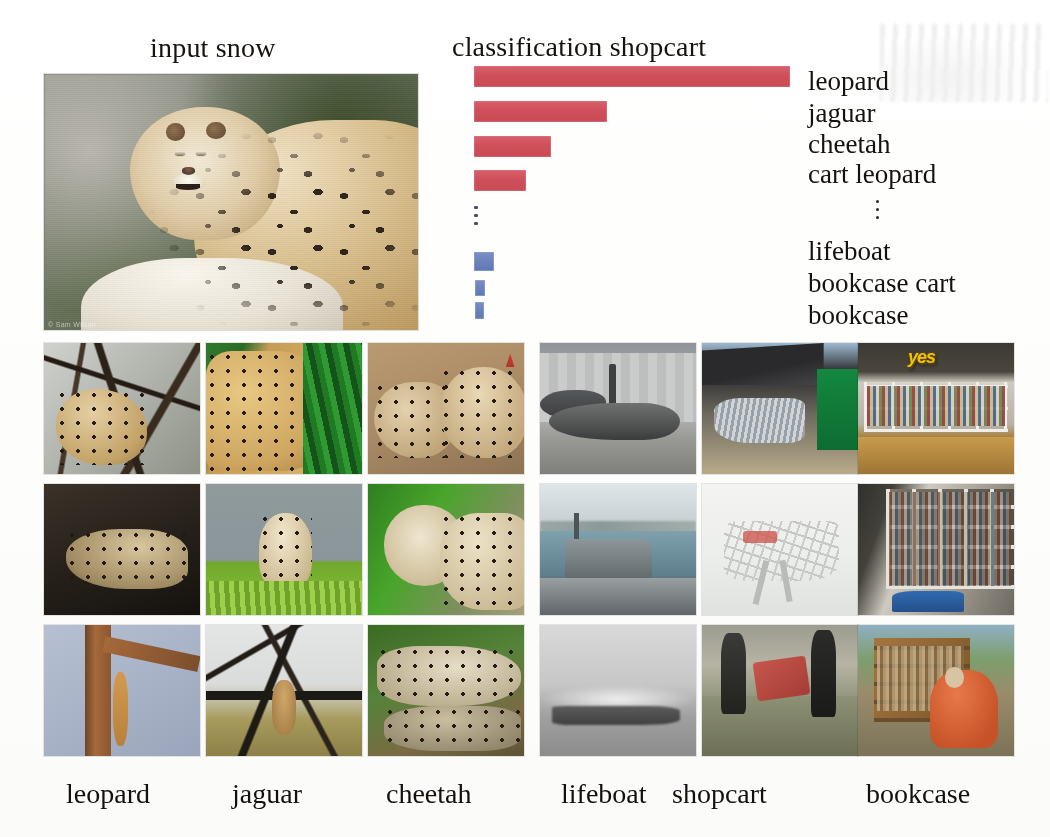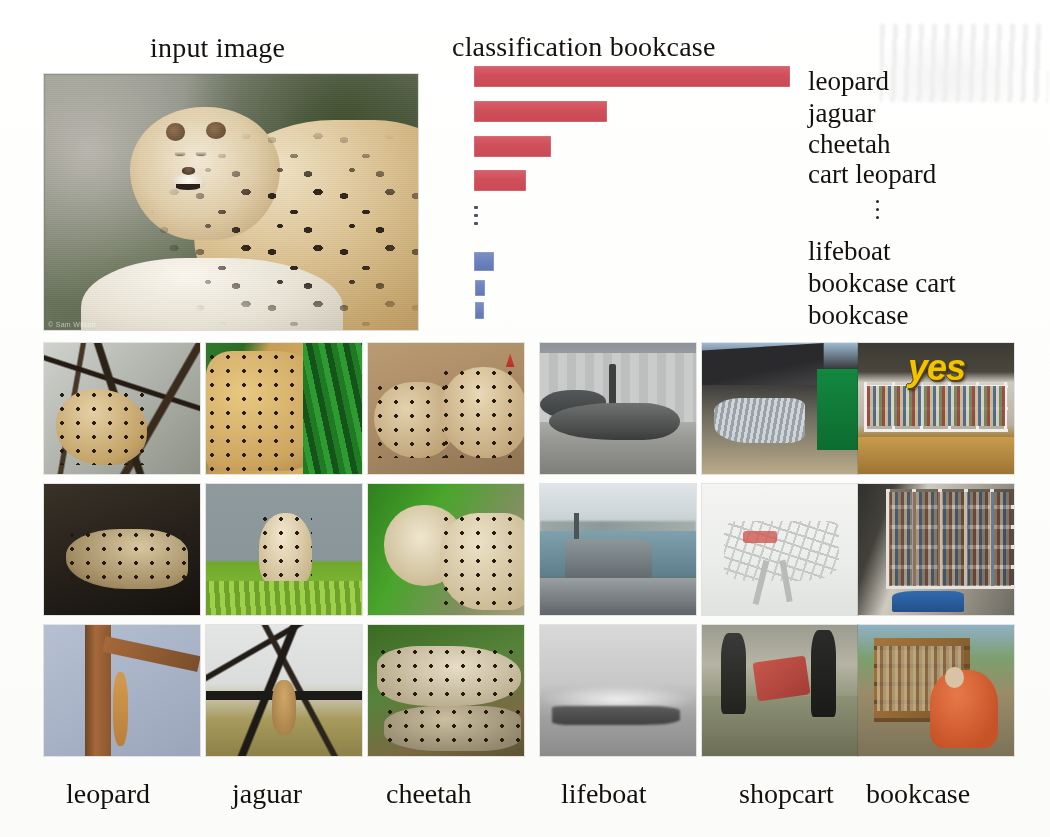--- a/index.html
+++ b/index.html
@@ -335,21 +335,21 @@
   .r3 .books { position:absolute; left:6%; top:33%; width:88%; height:30%;
     background: repeating-linear-gradient(90deg,
       #8d3a33 0 3px, #c9b98f 3px 6px, #3a5e86 6px 9px, #d8d2c4 9px 12px, #6d7b4b 12px 15px);
     opacity:.85; filter: blur(.4px); }
   .r3 .counter { position:absolute; left:0; bottom:0; width:100%; height:28%;
     background: linear-gradient(180deg, #c89b4c, #9d7434); filter: blur(.4px); }
   .r3 .yes {
     position:absolute; left:32%; top:3%;
     font-family: "Liberation Sans", sans-serif;
     font-weight: bold; font-style: italic;
-    font-size: 36px; color: #f2c400;
+    font-size: 18px; color: #f2c400;
     letter-spacing: -1px;
     text-shadow: 1px 2px 0 #54431a, -1px 0 0 #54431a, 0 -1px 0 #54431a, 2px 3px 3px rgba(0,0,0,.5);
   }
 
   
   .r4 { background: linear-gradient(180deg, #cfd6da 0%, #b8c3c8 32%, #7f9aa4 45%, #617f8b 62%, #5a6166 100%); }
   .r4 .sky { position:absolute; left:0; top:0; width:100%; height:36%;
     background: linear-gradient(180deg, #dfe5e8, #c3ccd0); }
   .r4 .hills { position:absolute; left:0; top:28%; width:100%; height:10%;
     background: linear-gradient(90deg, #9aa7a5, #8b9a99 40%, #a3aeac); filter: blur(1px); }
@@ -421,23 +421,23 @@
     background: radial-gradient(ellipse at 40% 30%, #e8784a, #c65327 75%);
     border-radius: 42% 42% 20% 20%; filter: blur(.5px); }
   .r9 .head { position:absolute; left:56%; top:32%; width:12%; height:16%;
     background: #d8c3a5; border-radius: 50%; filter: blur(.5px); }
 </style>
 </head>
 <body>
 
 <div class="page-tint"></div>
 
-<div class="heading" id="title-input-image">input image</div>
-
-<div class="heading" id="title-classification">classification bookcase</div>
+<div class="heading" id="title-input-image">input snow</div>
+
+<div class="heading" id="title-classification">classification shopcart</div>
 
 <div id="input-photo">
   <div class="ip-layer ip-bg"></div>
   <div class="ip-body"></div>
   <div class="ip-chest"></div>
   <div class="ip-head">
     <div class="ip-ear l"></div>
     <div class="ip-ear r"></div>
     <div class="ip-eye l"></div>
     <div class="ip-eye r"></div>
@@ -639,14 +639,14 @@
         <div class="man"></div>
         <div class="head"></div>
       </div>
   </div>
 </div>
 
 <div class="cat-label" style="left:66px;">leopard</div>
 <div class="cat-label" style="left:232px;">jaguar</div>
 <div class="cat-label" style="left:386px;">cheetah</div>
 <div class="cat-label" style="left:561px;">lifeboat</div>
-<div class="cat-label" style="left:739px;text-align:right;">shopcart</div>
+<div class="cat-label" style="left:672px;text-align:right;">shopcart</div>
 <div class="cat-label" style="left:866px;">bookcase</div>
 
 </body></html>

